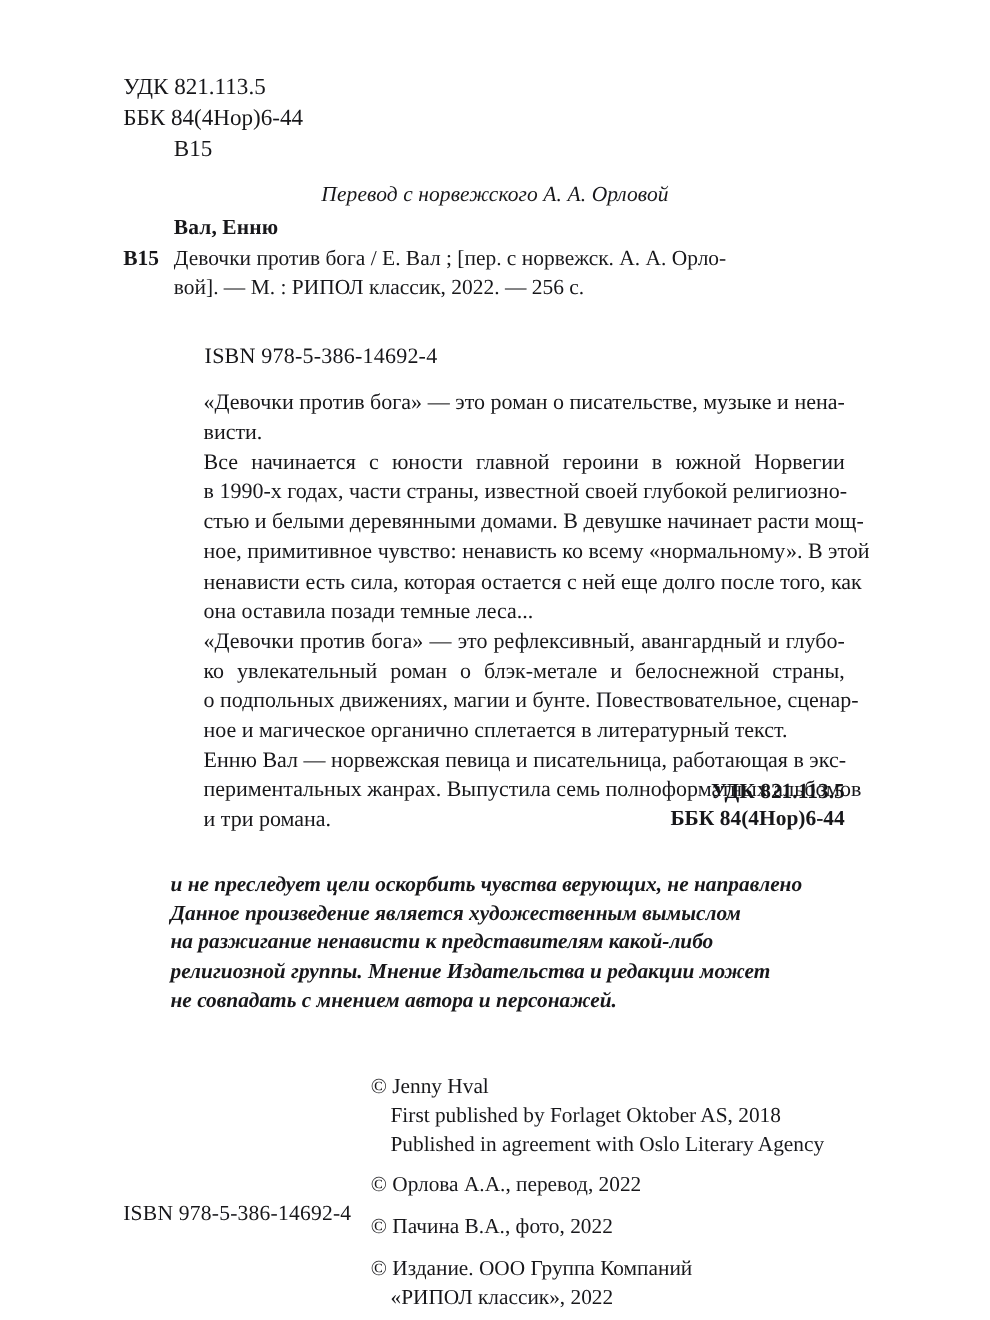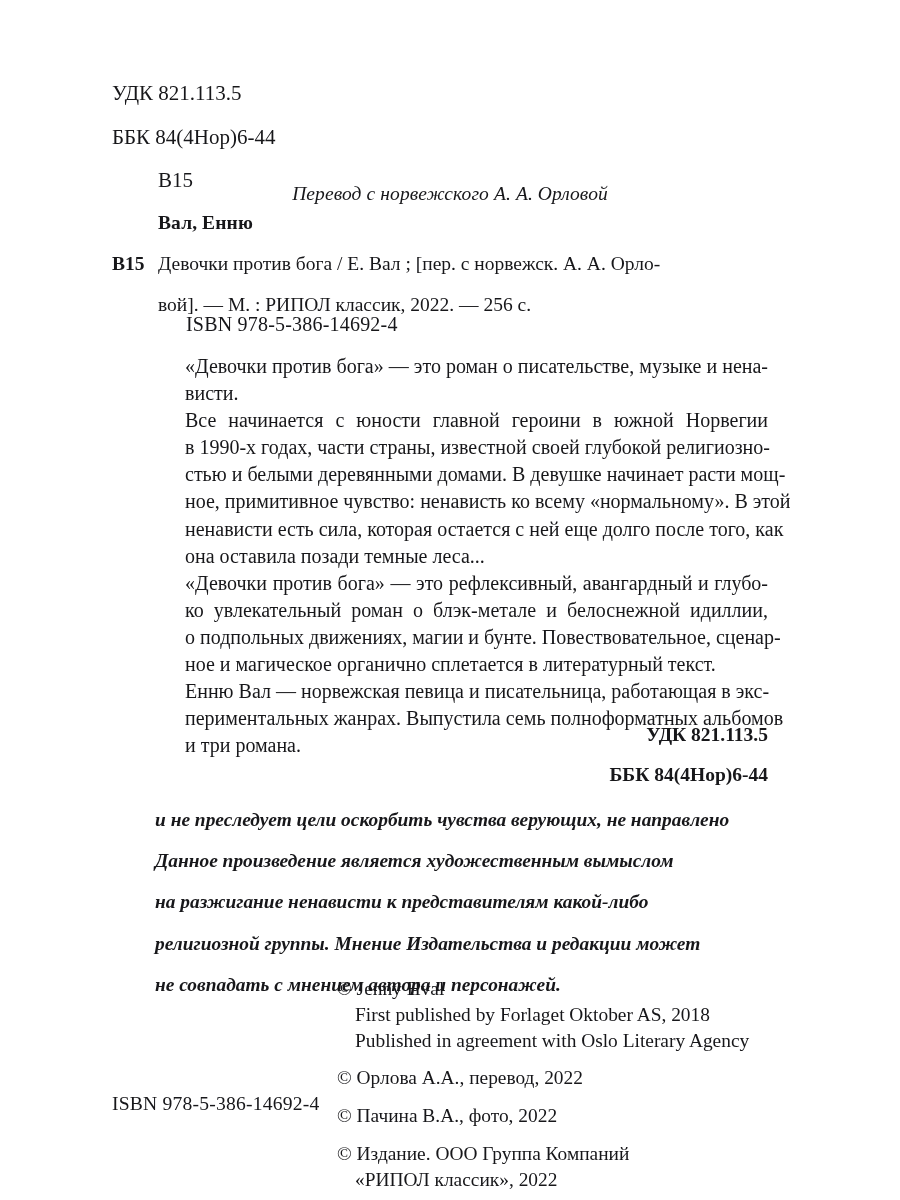--- a/index.html
+++ b/index.html
@@ -19,41 +19,40 @@
   .page {
     position: absolute;
     inset: 0;
     width: 900px;
     height: 1200px;
     overflow: hidden;
   }
 
   
   .blk { position: absolute; }
-  .ln  { display: block; white-space: pre; margin-top: 15px; }
+  .ln  { display: block; white-space: pre; }
 
   
   #udk-header {
     left: 112px;
     top: 64px;
     font-size: 21px;
     line-height: 28.5px;
   }
   #udk-header .code-indent { padding-left: 46px; }
 
   
   #translator-credit {
     left: 0;
     top: 167px;
     width: 900px;
     text-align: center;
     font-size: 19.5px;
     font-style: italic;
     letter-spacing: 0.1px;
-    margin-top: 16px;
   }
 
   
   #catalog-record {
     left: 112px;
     top: 195px;
     width: 660px;
     font-size: 19.5px;
     line-height: 26px;
   }
@@ -203,21 +202,21 @@
       <span class="jl">Все начинается с юности главной героини в южной Норвегии</span>
       <span class="jl">в 1990-х годах, части страны, известной своей глубокой религиозно-</span>
       <span class="jl">стью и белыми деревянными домами. В девушке начинает расти мощ-</span>
       <span class="jl">ное, примитивное чувство: ненависть ко всему «нормальному». В этой</span>
       <span class="jl">ненависти есть сила, которая остается с ней еще долго после того, как</span>
       <span class="jl-last">она оставила позади темные леса...</span>
     </p>
 
     <p>
       <span class="jl">«Девочки против бога» — это рефлексивный, авангардный и глубо-</span>
-      <span class="jl">ко увлекательный роман о блэк-метале и белоснежной идиллии,</span>
+      <span class="jl">ко увлекательный роман о блэк-метале и белоснежной страны,</span>
       <span class="jl">о подпольных движениях, магии и бунте. Повествовательное, сценар-</span>
       <span class="jl-last">ное и магическое органично сплетается в литературный текст.</span>
     </p>
 
     <p>
       <span class="jl">Енню Вал — норвежская певица и писательница, работающая в экс-</span>
       <span class="jl">периментальных жанрах. Выпустила семь полноформатных альбомов</span>
       <span class="jl-last">и три романа.</span>
     </p>
 

